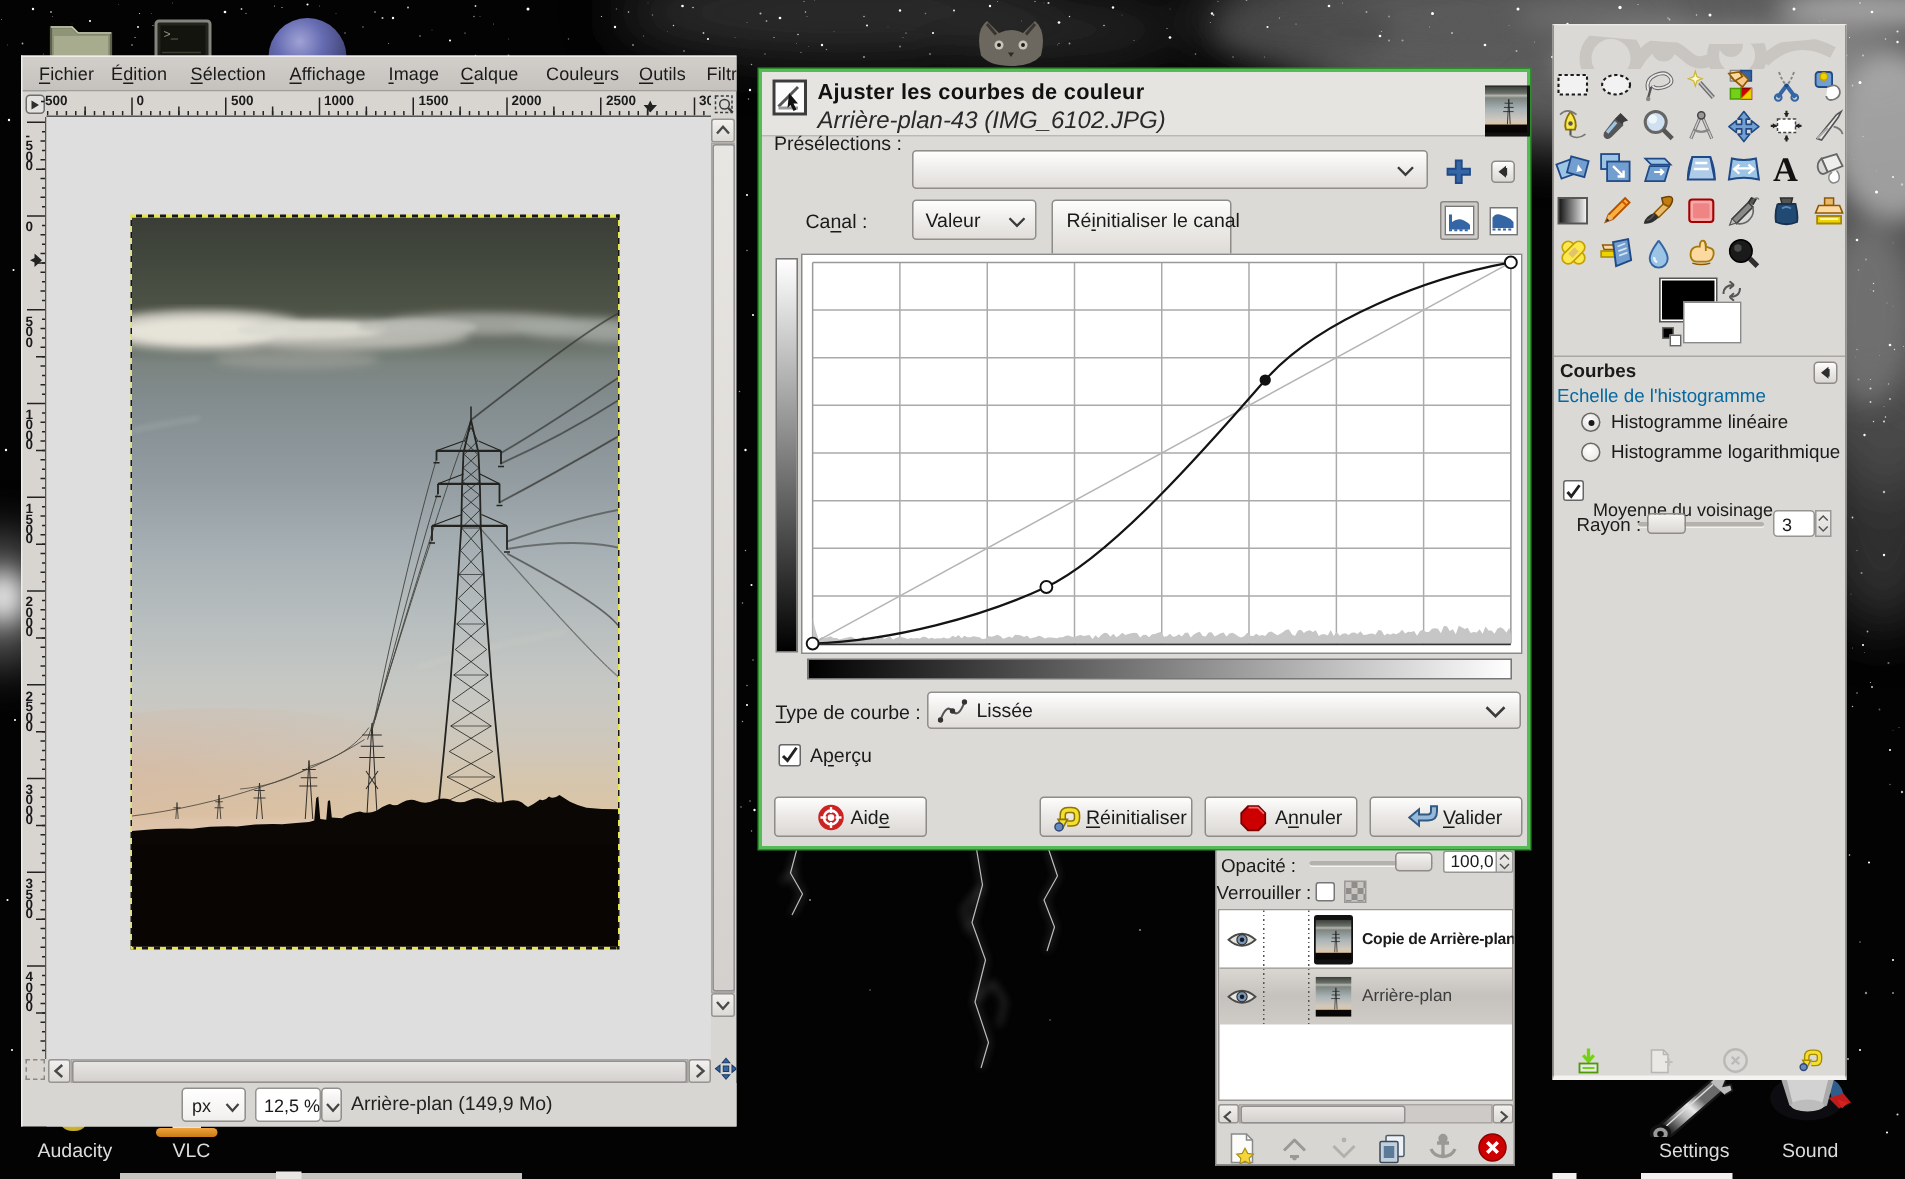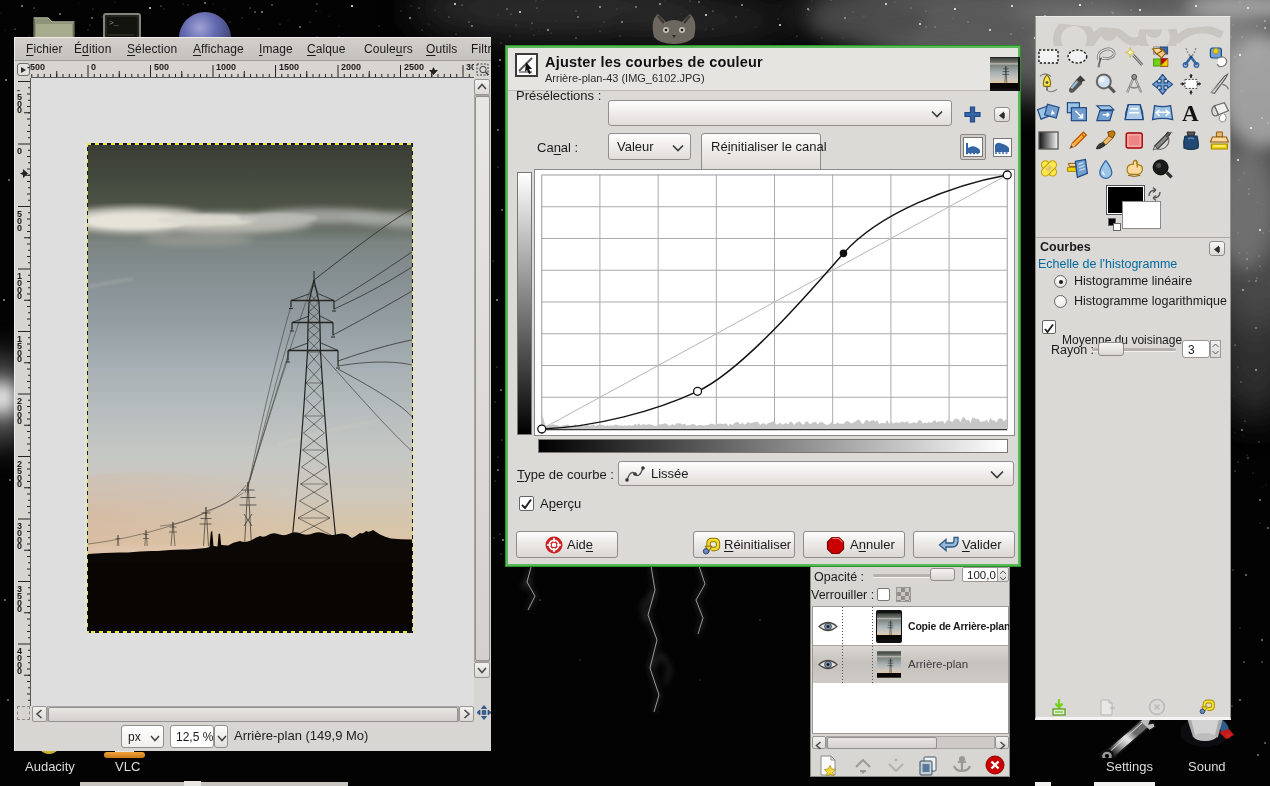--- a/index.html
+++ b/index.html
@@ -1228,21 +1228,21 @@
 
  <div class="abs" style="left:0;top:0;width:510px;height:43px;background:#e6e4e1;border-bottom:1px solid #bcb9b5;">
   <div class="abs" style="left:7px;top:5px;width:23px;height:24px;background:#fcfcfc;border:2px solid #3c3c3c;">
    <svg width="19" height="20">
             <path d="M2,16 L15,3" stroke="#555" stroke-width="2" fill="none"></path>
             <path d="M2,17 h13" stroke="#999" stroke-width="2"></path>
             <path d="M9,7 l6,7 -3,0 2,4 -2,1 -2,-4 -2,2 z" fill="#111"></path>
           </svg>
   </div>
   <div class="lbl" style="left:37px;top:6px;font-size:14.5px;font-weight:bold;color:#111;letter-spacing:0.2px;">Ajuster les courbes de couleur</div>
-  <div class="lbl" style="left:37px;top:24px;font-size:11px;color:#2a2a2a;">Arrière-plan-43 (IMG_6102.JPG)</div>
+  <div class="lbl" style="left:37px;top:24px;font-size:16px;color:#2a2a2a;font-style:italic;">Arrière-plan-43 (IMG_6102.JPG)</div>
   <div class="abs" style="left:482px;top:9px;width:30px;height:34px;background:#111;">
    <svg width="28" height="32" viewBox="0 0 30 33">
     <defs>
               <linearGradient id="thsky" x1="0" y1="0" x2="0" y2="1">
      <stop offset="0" stop-color="#3b3f39"></stop>
                 <stop offset="0.15" stop-color="#6a706a"></stop>
                 <stop offset="0.2" stop-color="#b8b6ae"></stop>
                 <stop offset="0.25" stop-color="#7d8580"></stop>
                 <stop offset="0.5" stop-color="#aab3b6"></stop>
                 <stop offset="0.72" stop-color="#cfc8bd"></stop>

